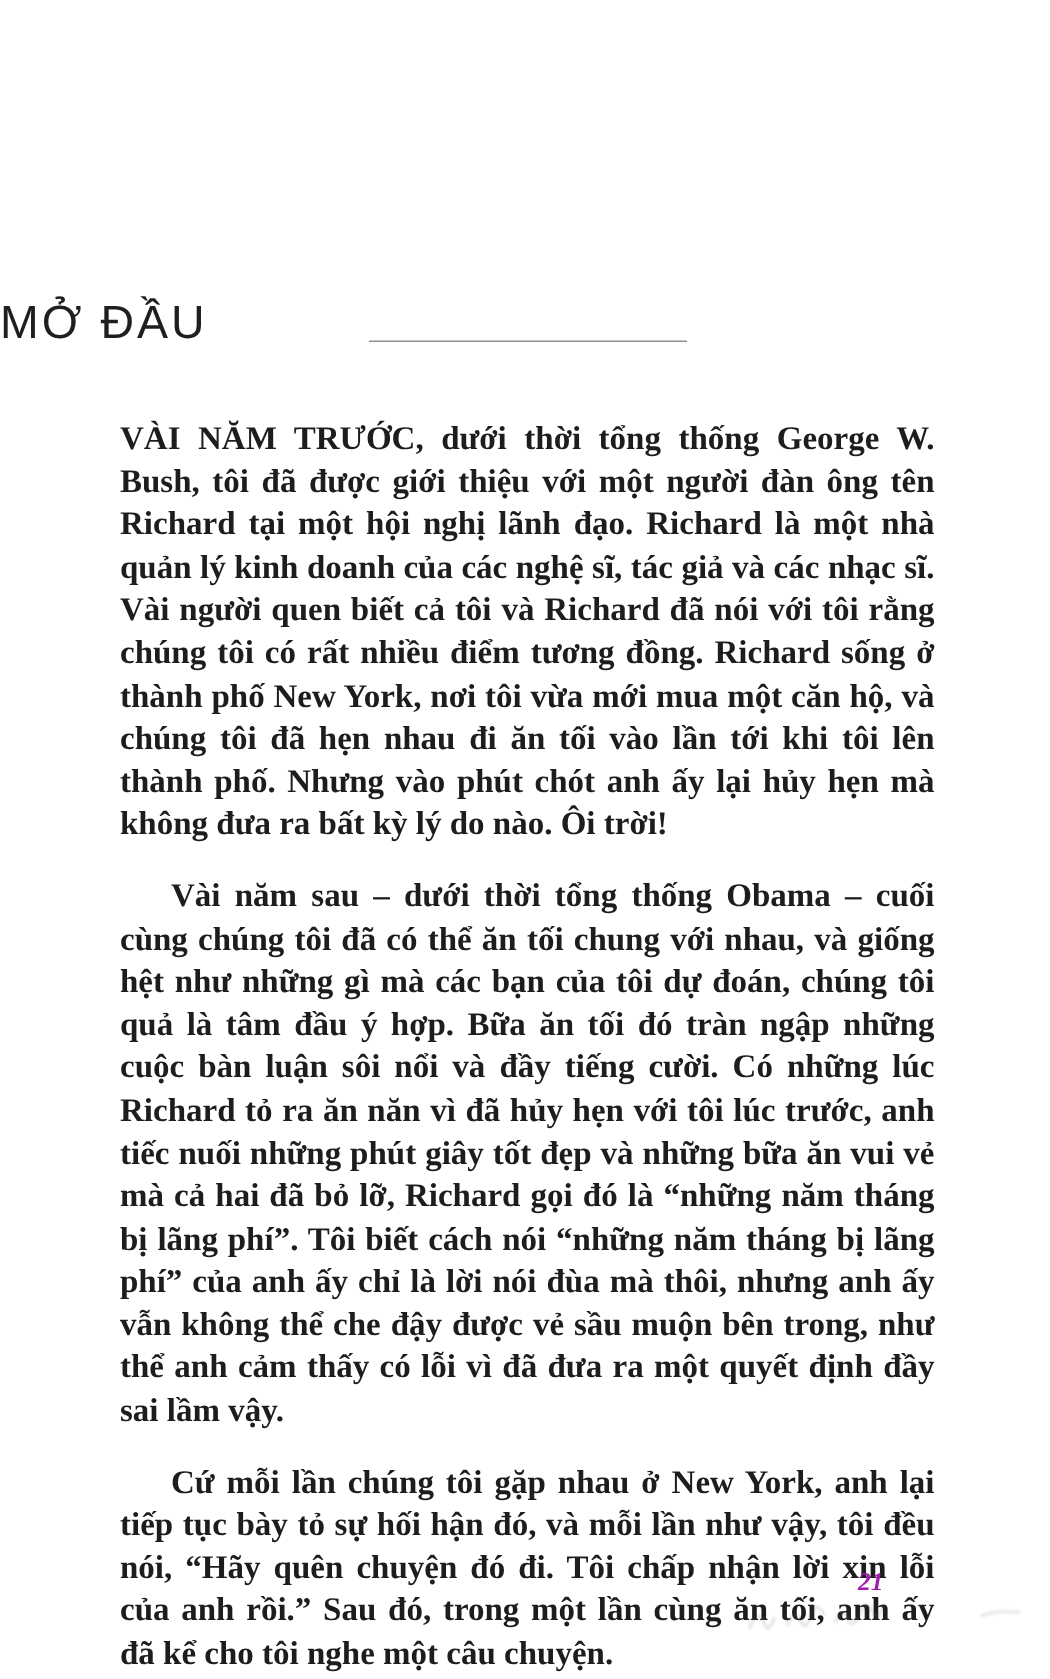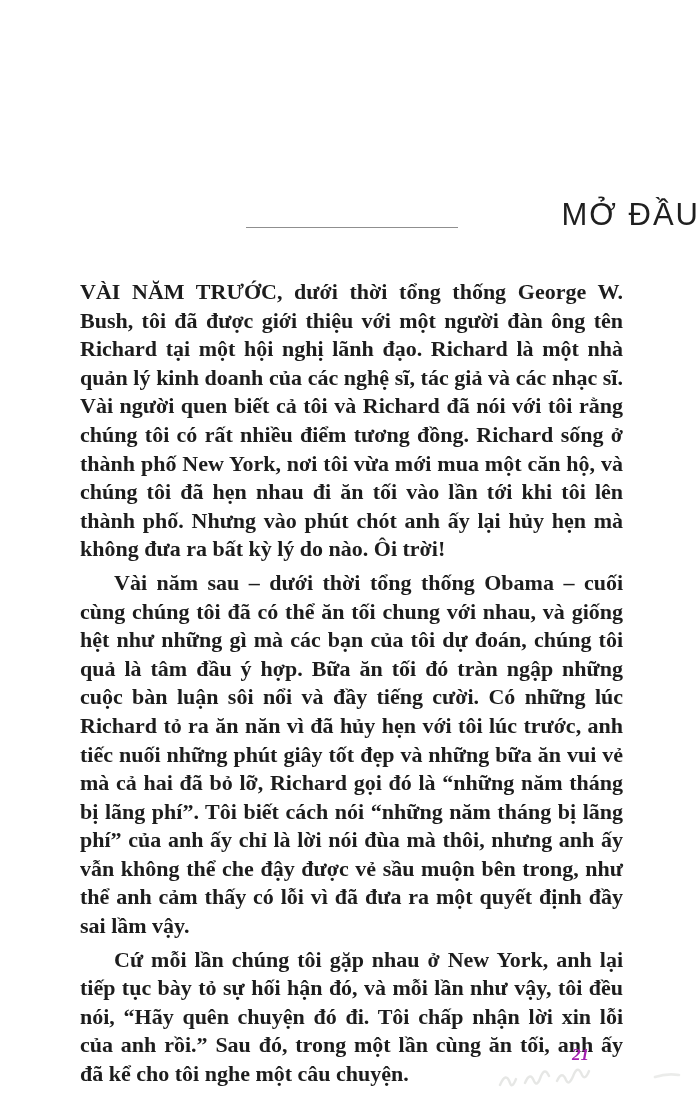--- a/index.html
+++ b/index.html
@@ -14,21 +14,21 @@
     background: #ffffff;
     overflow: hidden;
     font-family: "Liberation Serif", serif;
     color: #1d1d1d;
   }
   .chapter-title {
     position: absolute;
     top: 176px;
     left: 0;
     width: 700px;
-    text-align: right;
+    text-align: left;
     font-family: "Liberation Sans", sans-serif;
     font-size: 31px;
     font-weight: 400;
     letter-spacing: 2px;
     color: #1f1f1f;
   }
   .title-divider {
     position: absolute;
     top: 227px;
     left: 246px;
@@ -43,21 +43,21 @@
     width: 543px;
     font-size: 22px;
     line-height: 28.6px;
     text-align: justify;
     font-weight: bold;
   }
   .body-text p {
     margin: 0;
   }
   .body-text p + p {
-    margin-top: 5px;
+    margin-top: 19px;
     text-indent: 34px;
   }
   .page-number {
     position: absolute;
     top: 1045px;
     left: 572px;
     font-size: 17px;
     font-weight: bold;
     color: #a21caf;
     font-style: italic;

